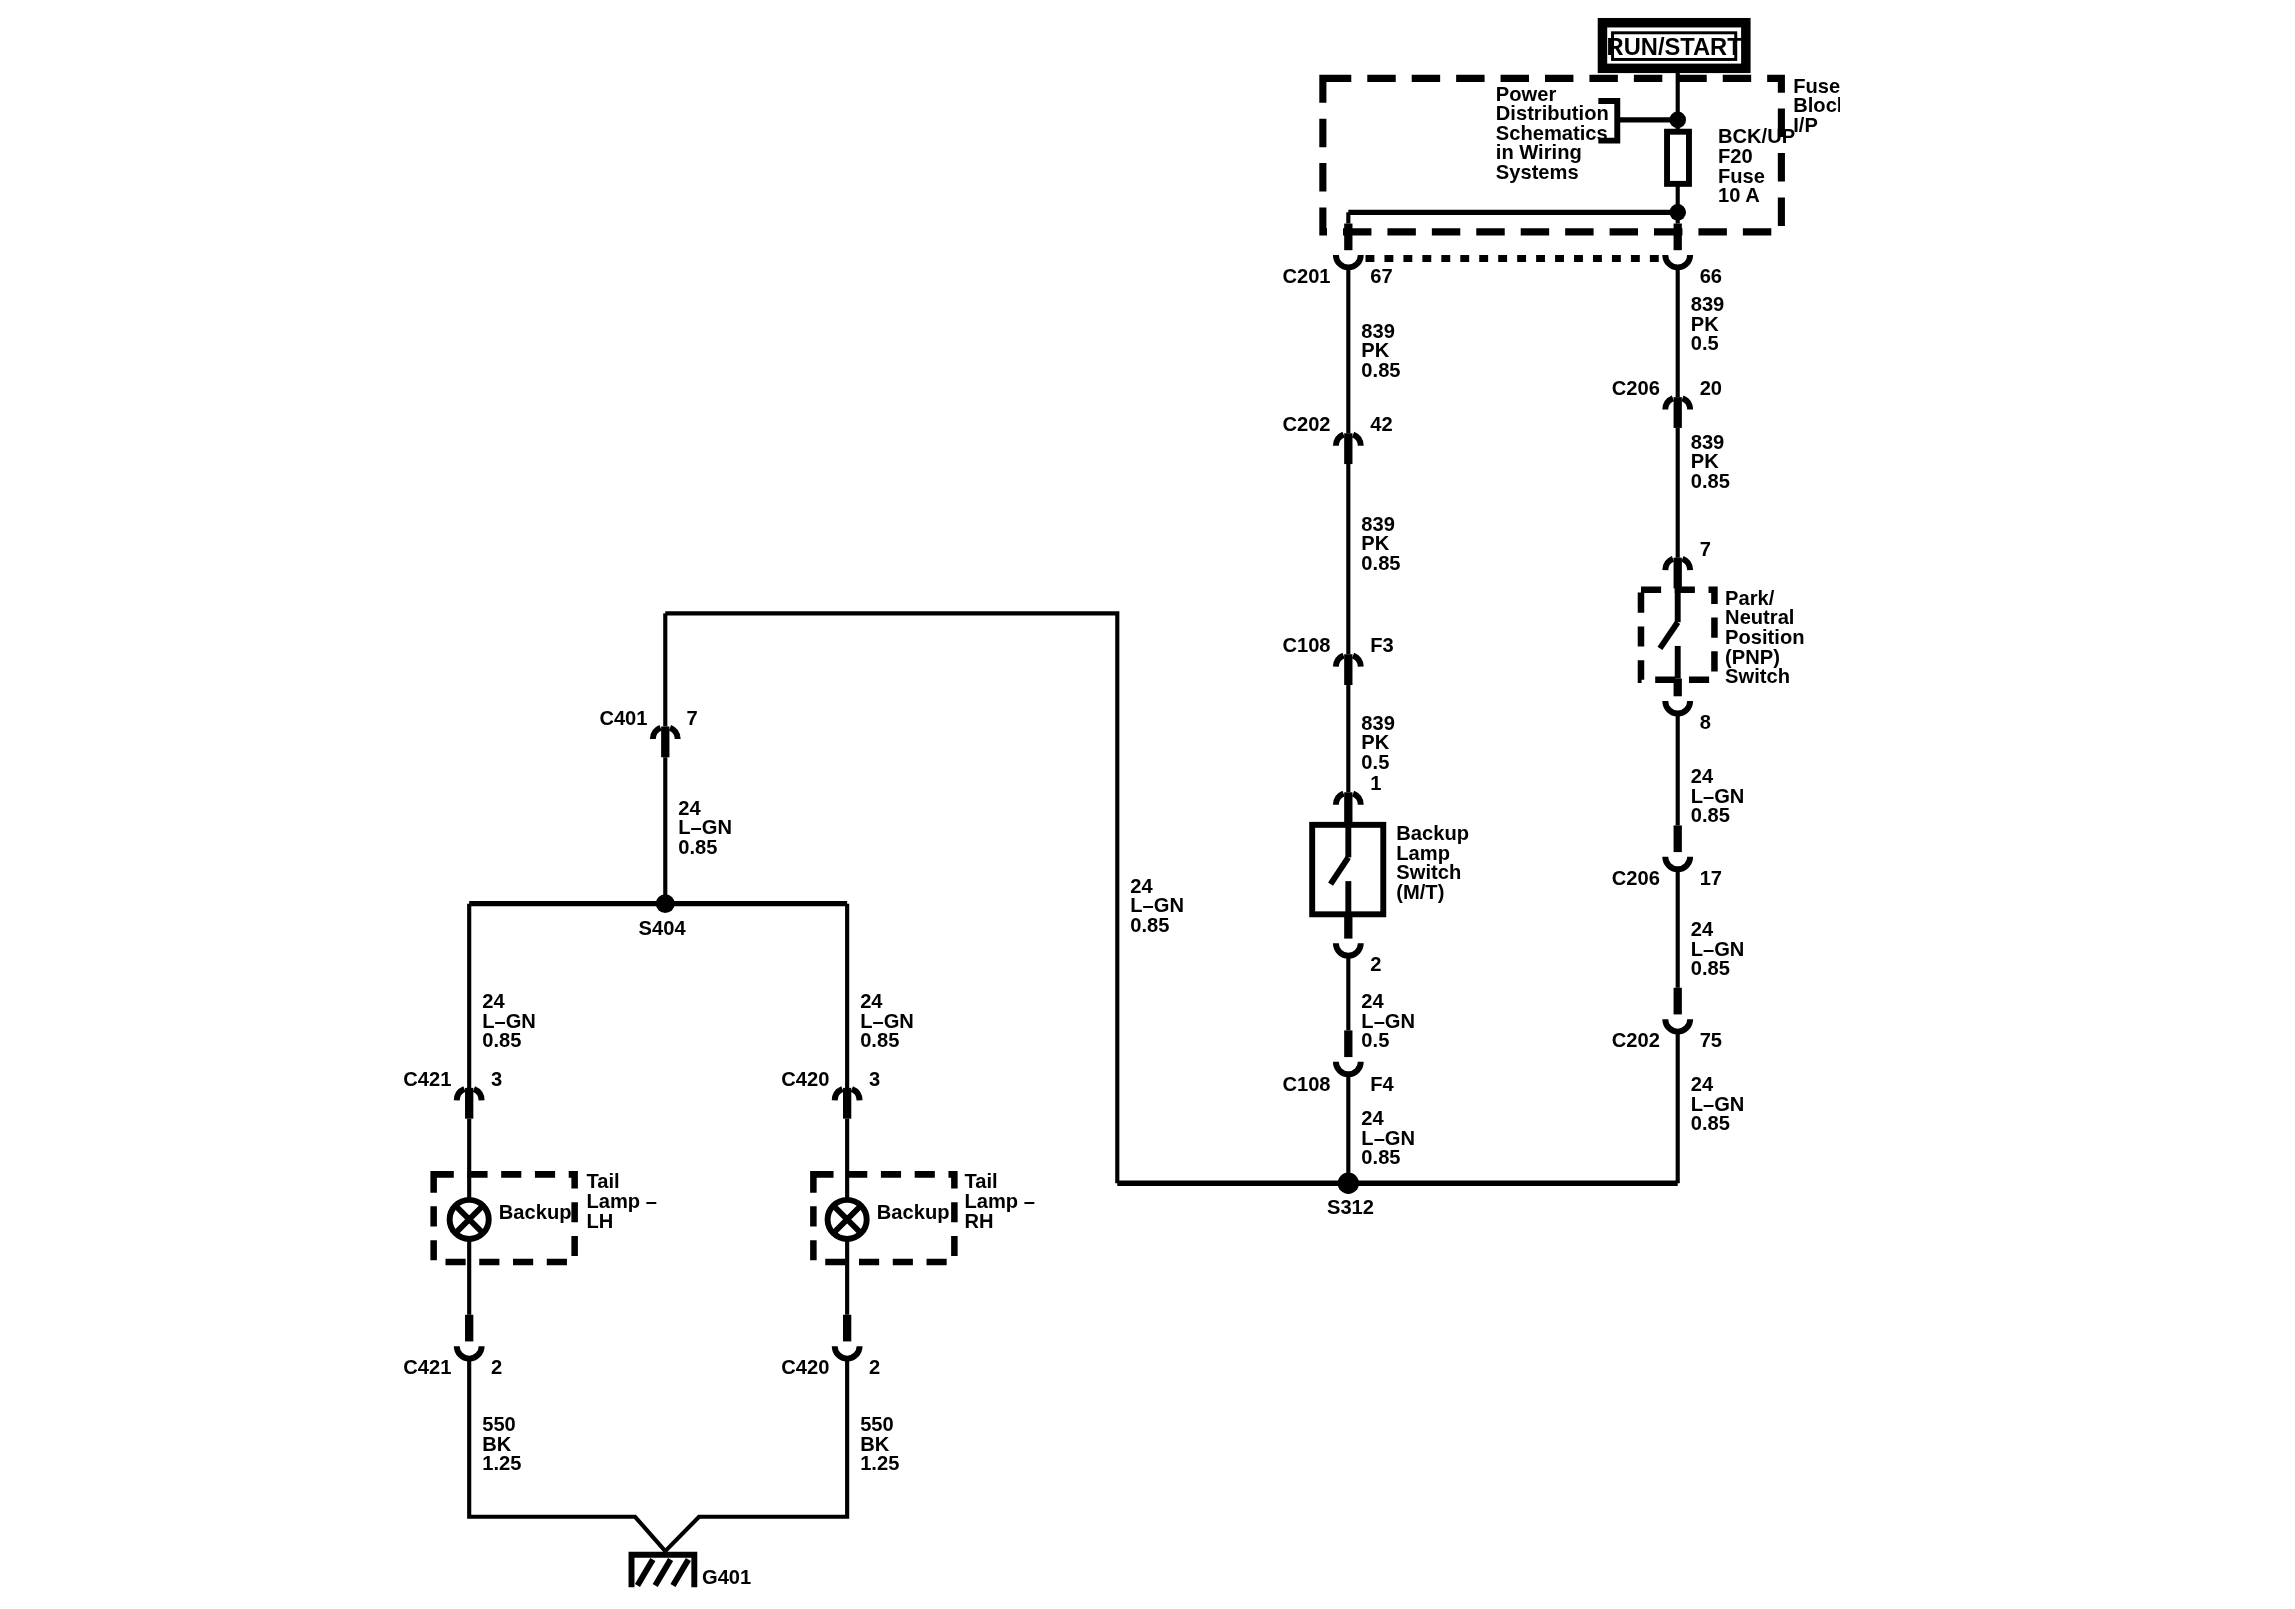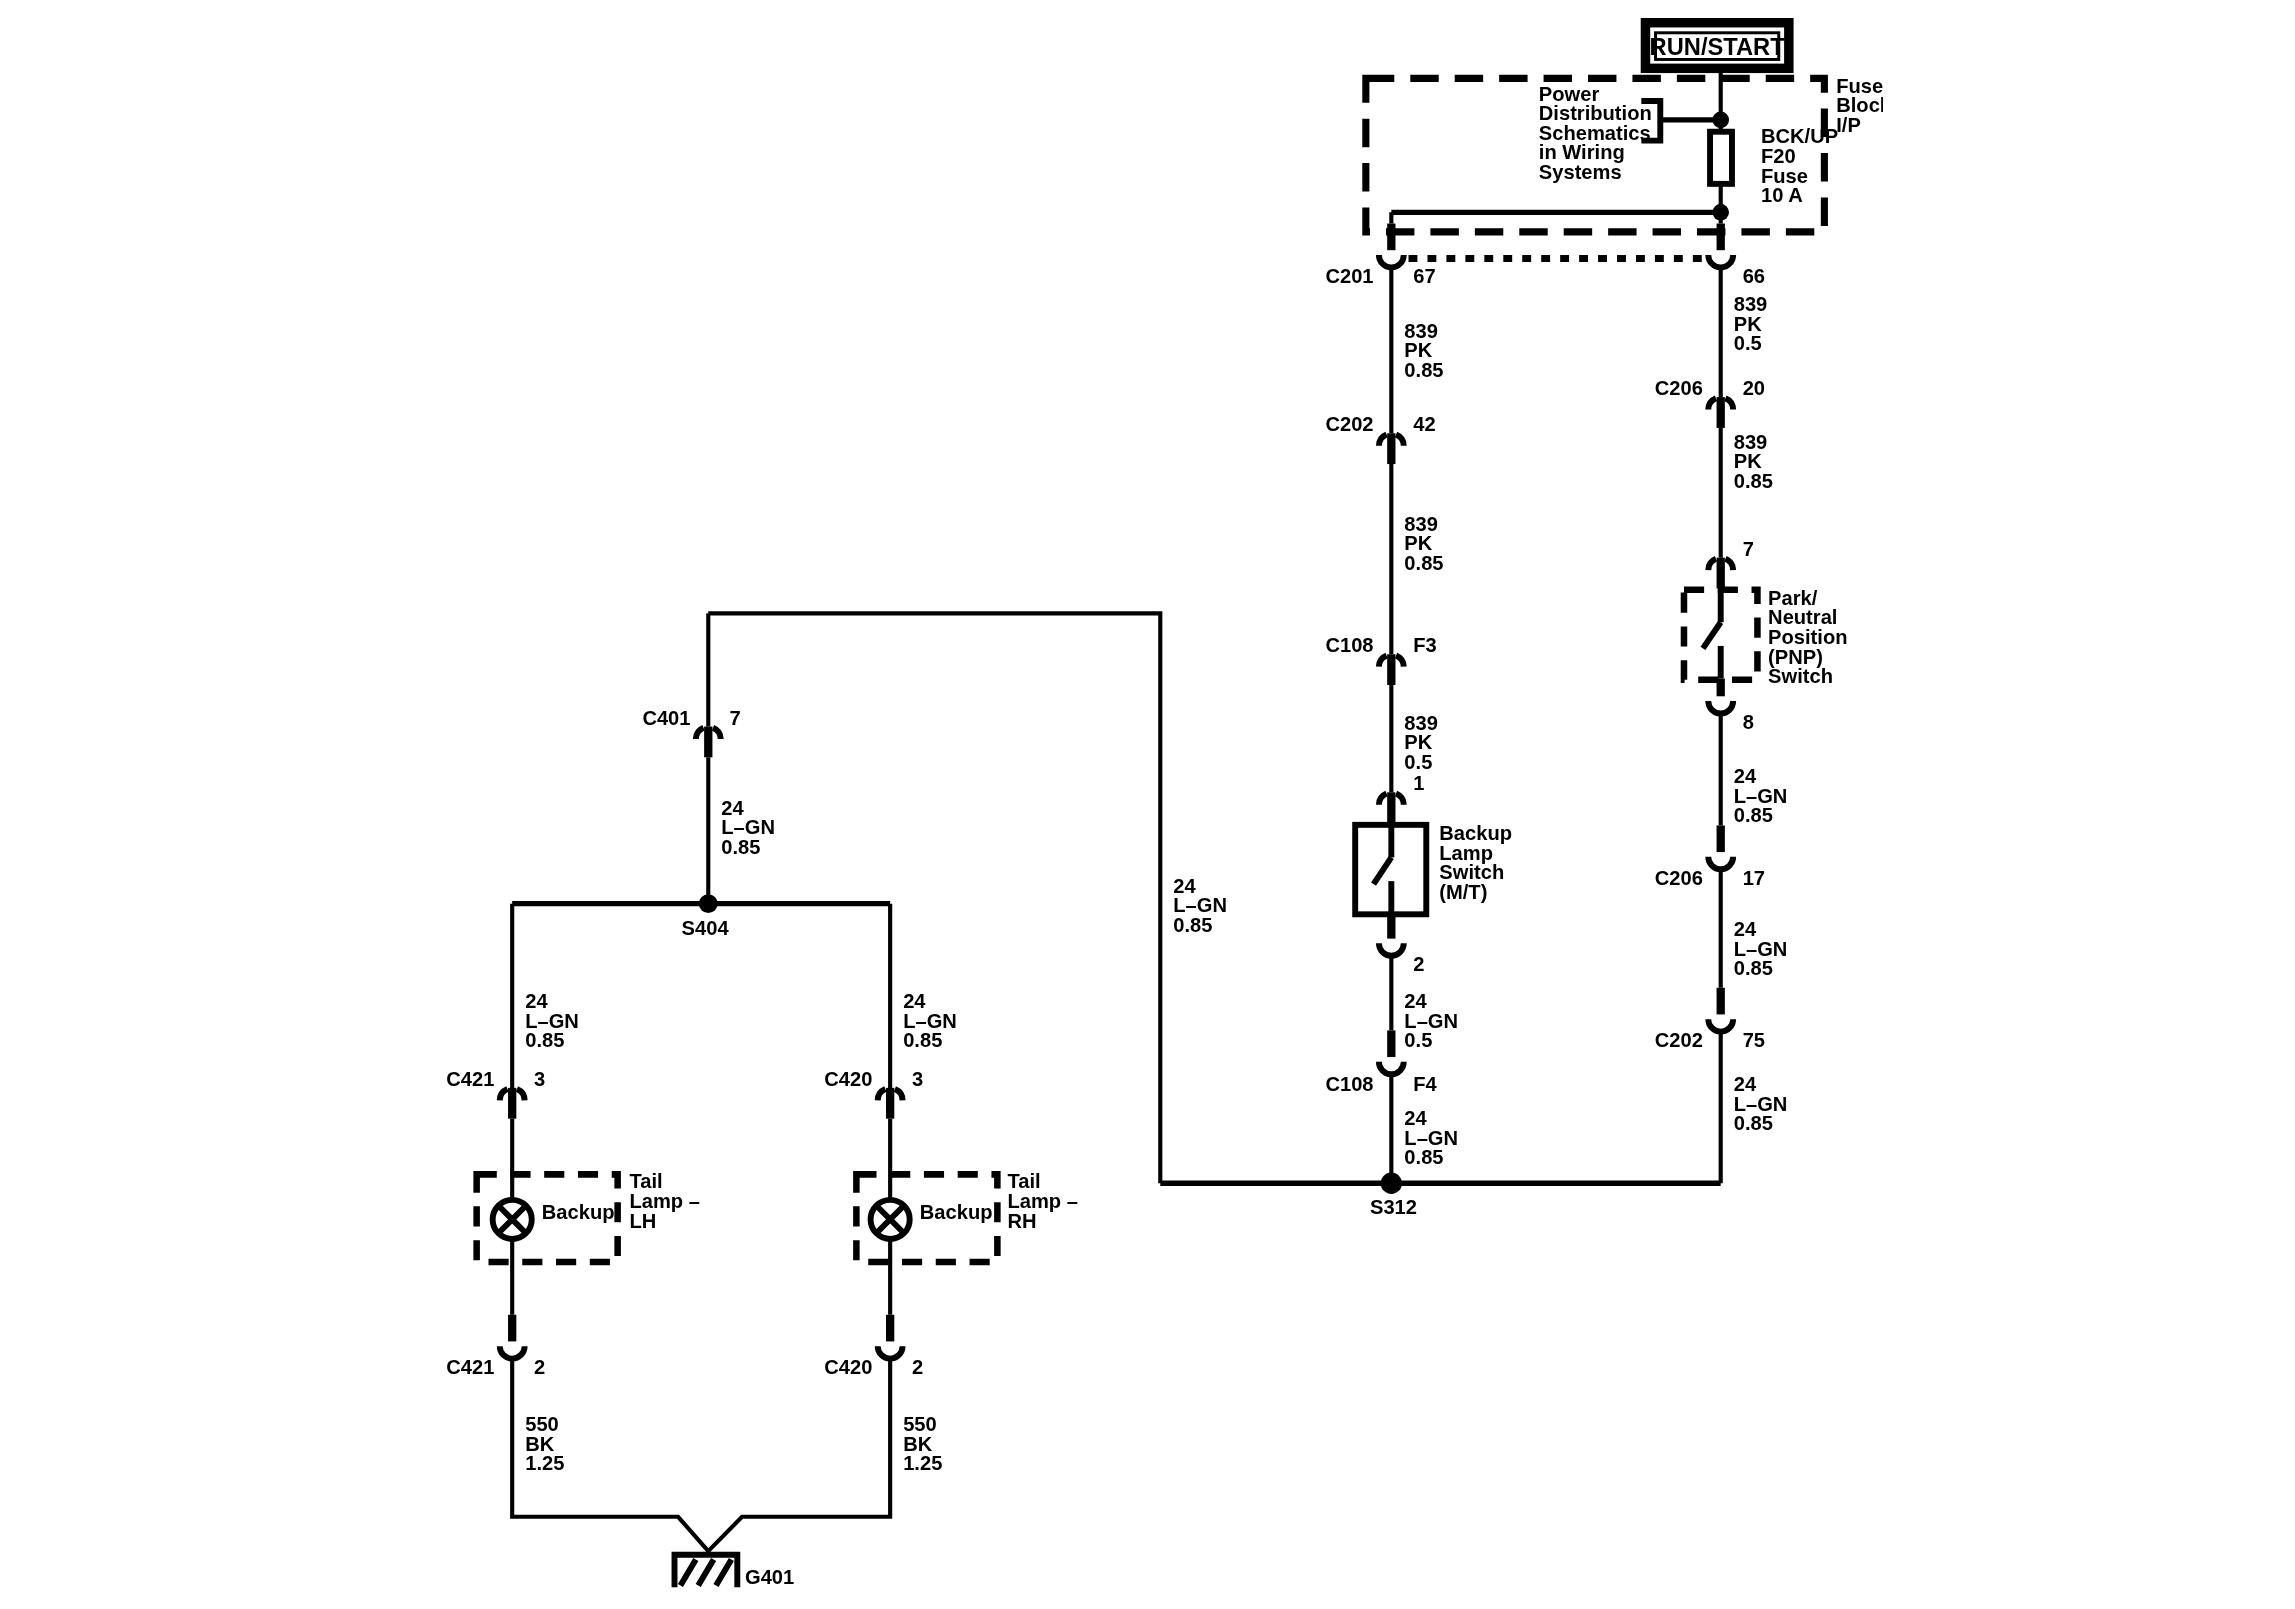--- a/index.html
+++ b/index.html
@@ -1,16 +1,16 @@
 <!DOCTYPE html>
 <html style="font-size:9.5px"><head>
 <meta charset="utf-8">
 <style>
   html,body{margin:0;padding:0;background:#ffffff;}
-  #canvas{position:relative;width:1840px;height:1610px;background:#ffffff;overflow:hidden;margin-left:43px;}
+  #canvas{position:relative;width:1840px;height:1610px;background:#ffffff;overflow:hidden;}
   svg{position:absolute;left:0;top:0;}
   svg text{font-family:"Liberation Sans",sans-serif;font-weight:bold;font-size:34px;fill:#000;dominant-baseline:central;}
   svg text.tag{font-size:40px;text-anchor:middle;}
   svg text.loc{font-weight:normal;font-size:36px;text-anchor:middle;}
   svg text.end{text-anchor:end;}
   .wire{stroke:#000;stroke-width:7;fill:none;}
   .bus{stroke:#000;stroke-width:9;fill:none;}
   .sym{stroke:#000;stroke-width:10;fill:none;}
   .symf{stroke:#000;stroke-width:10;fill:#ffffff;}
   .pin{fill:#000;stroke:none;}

